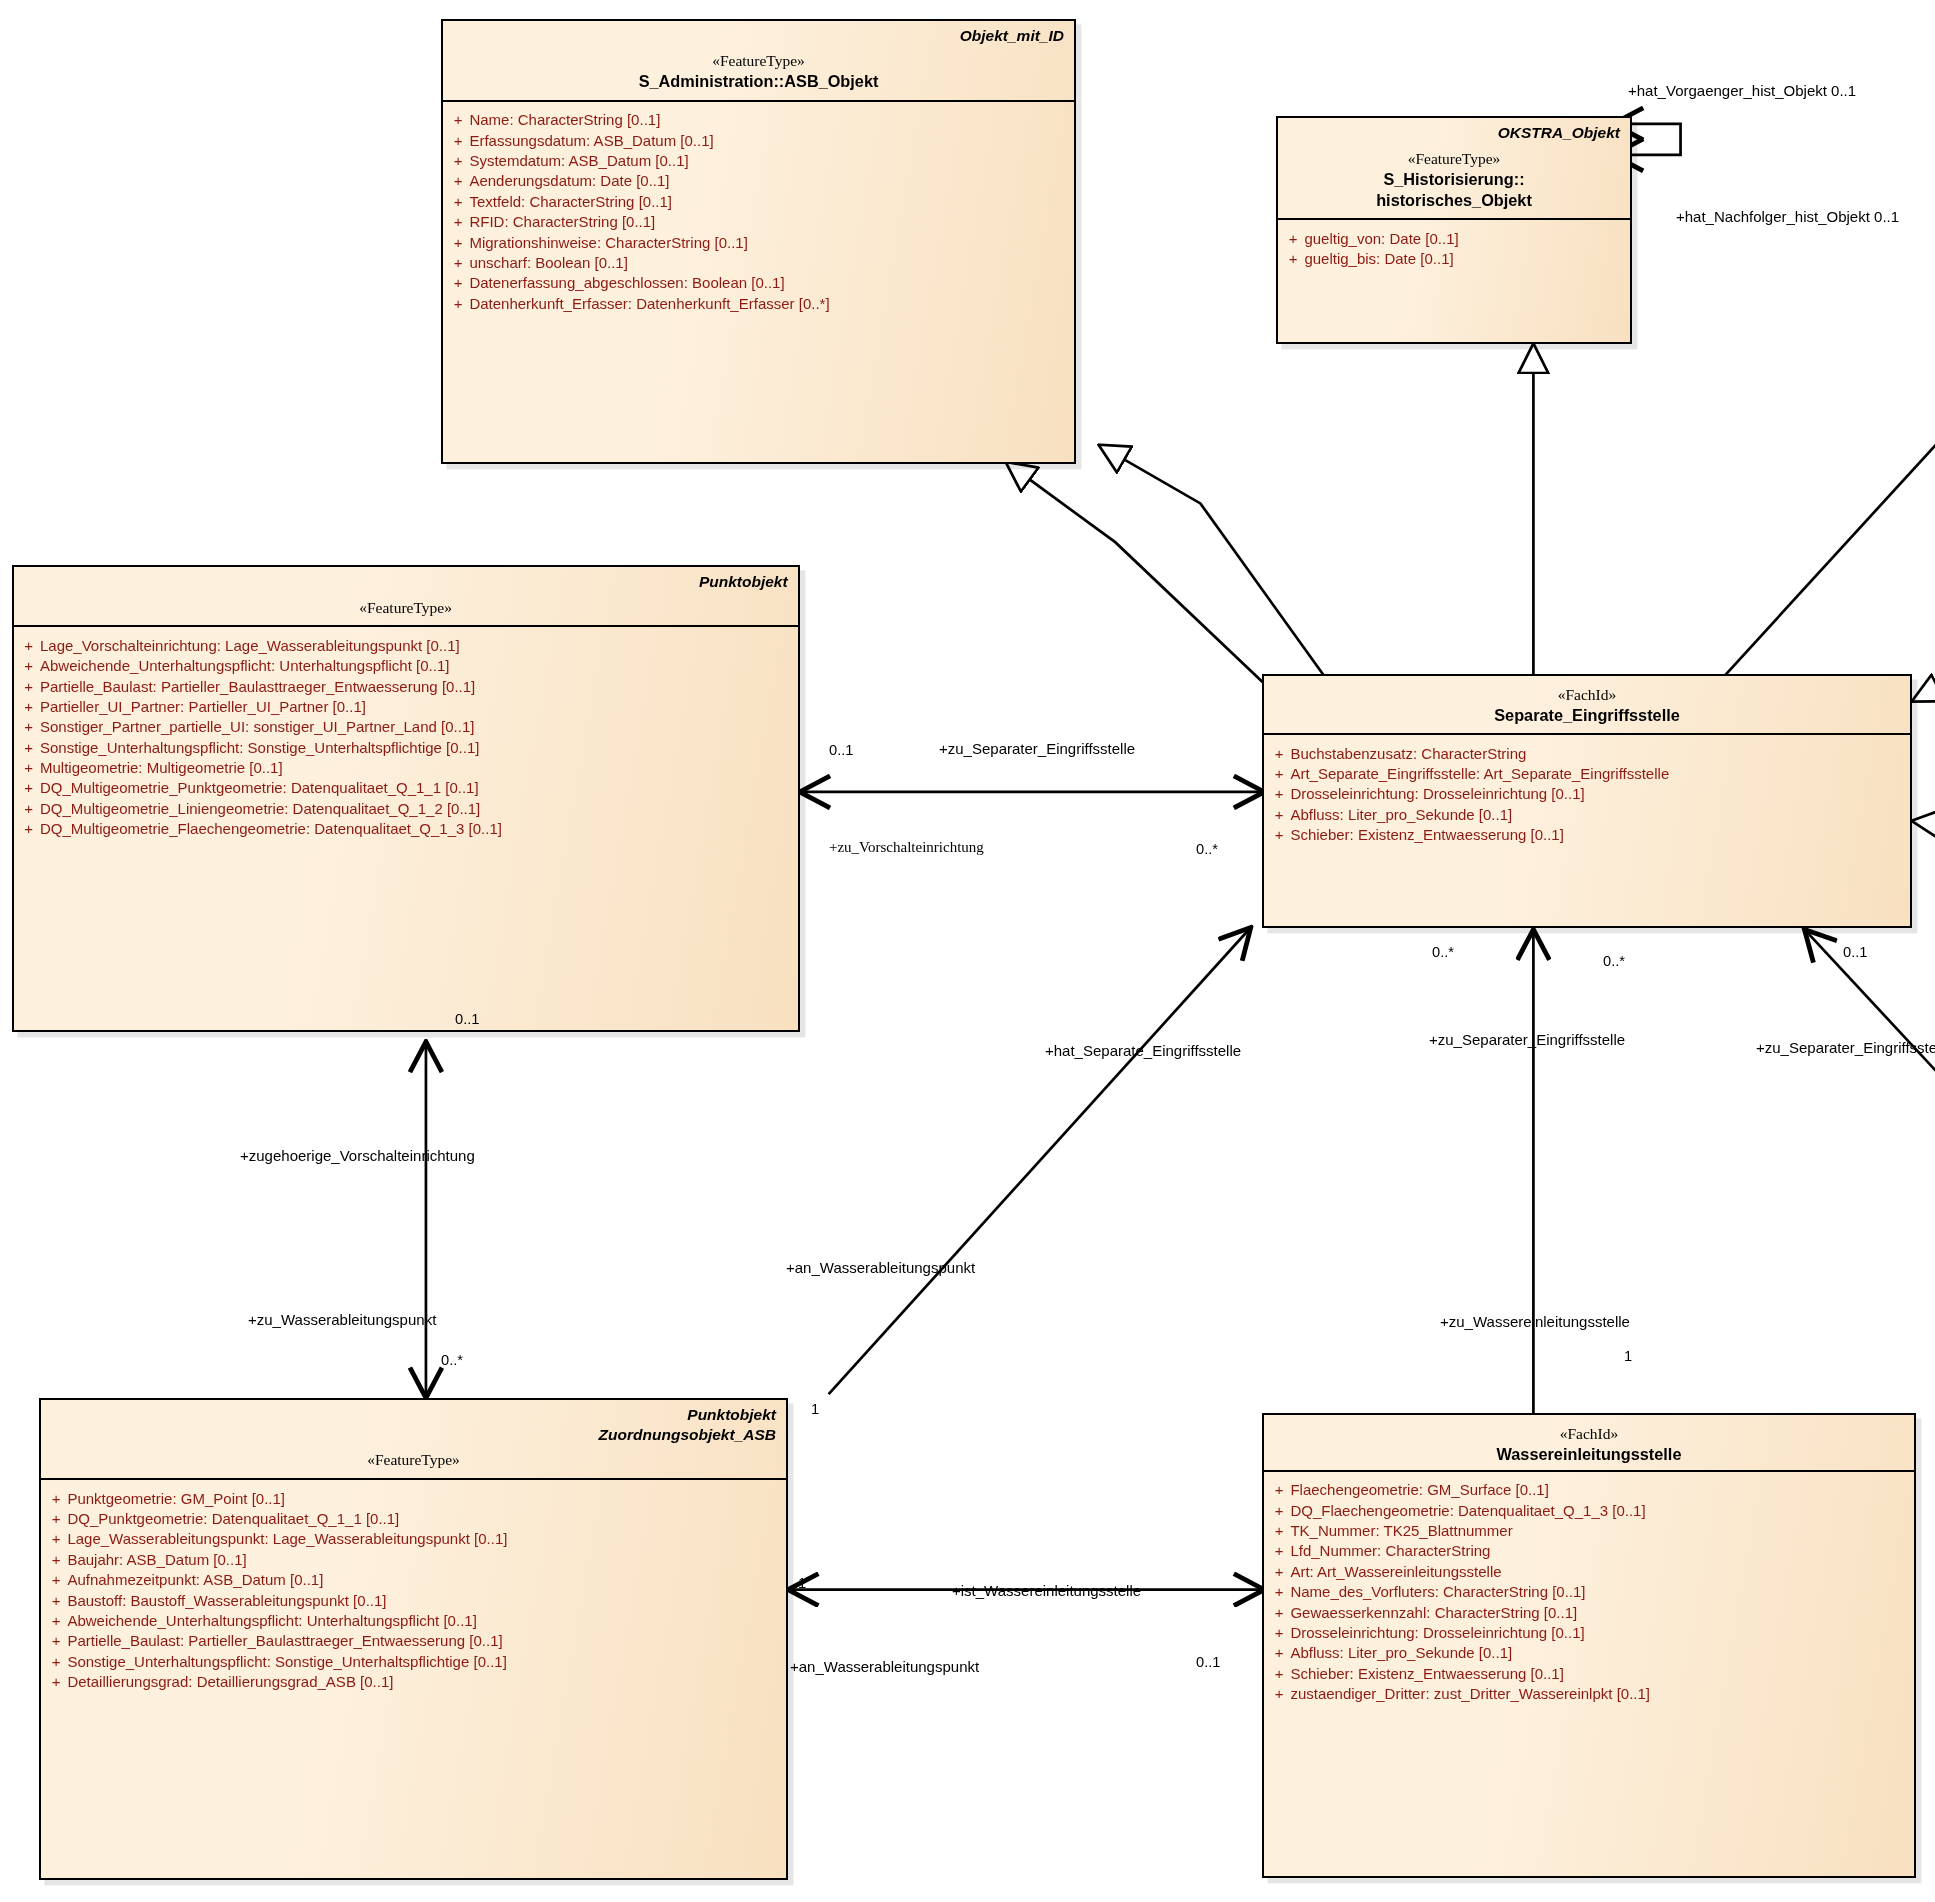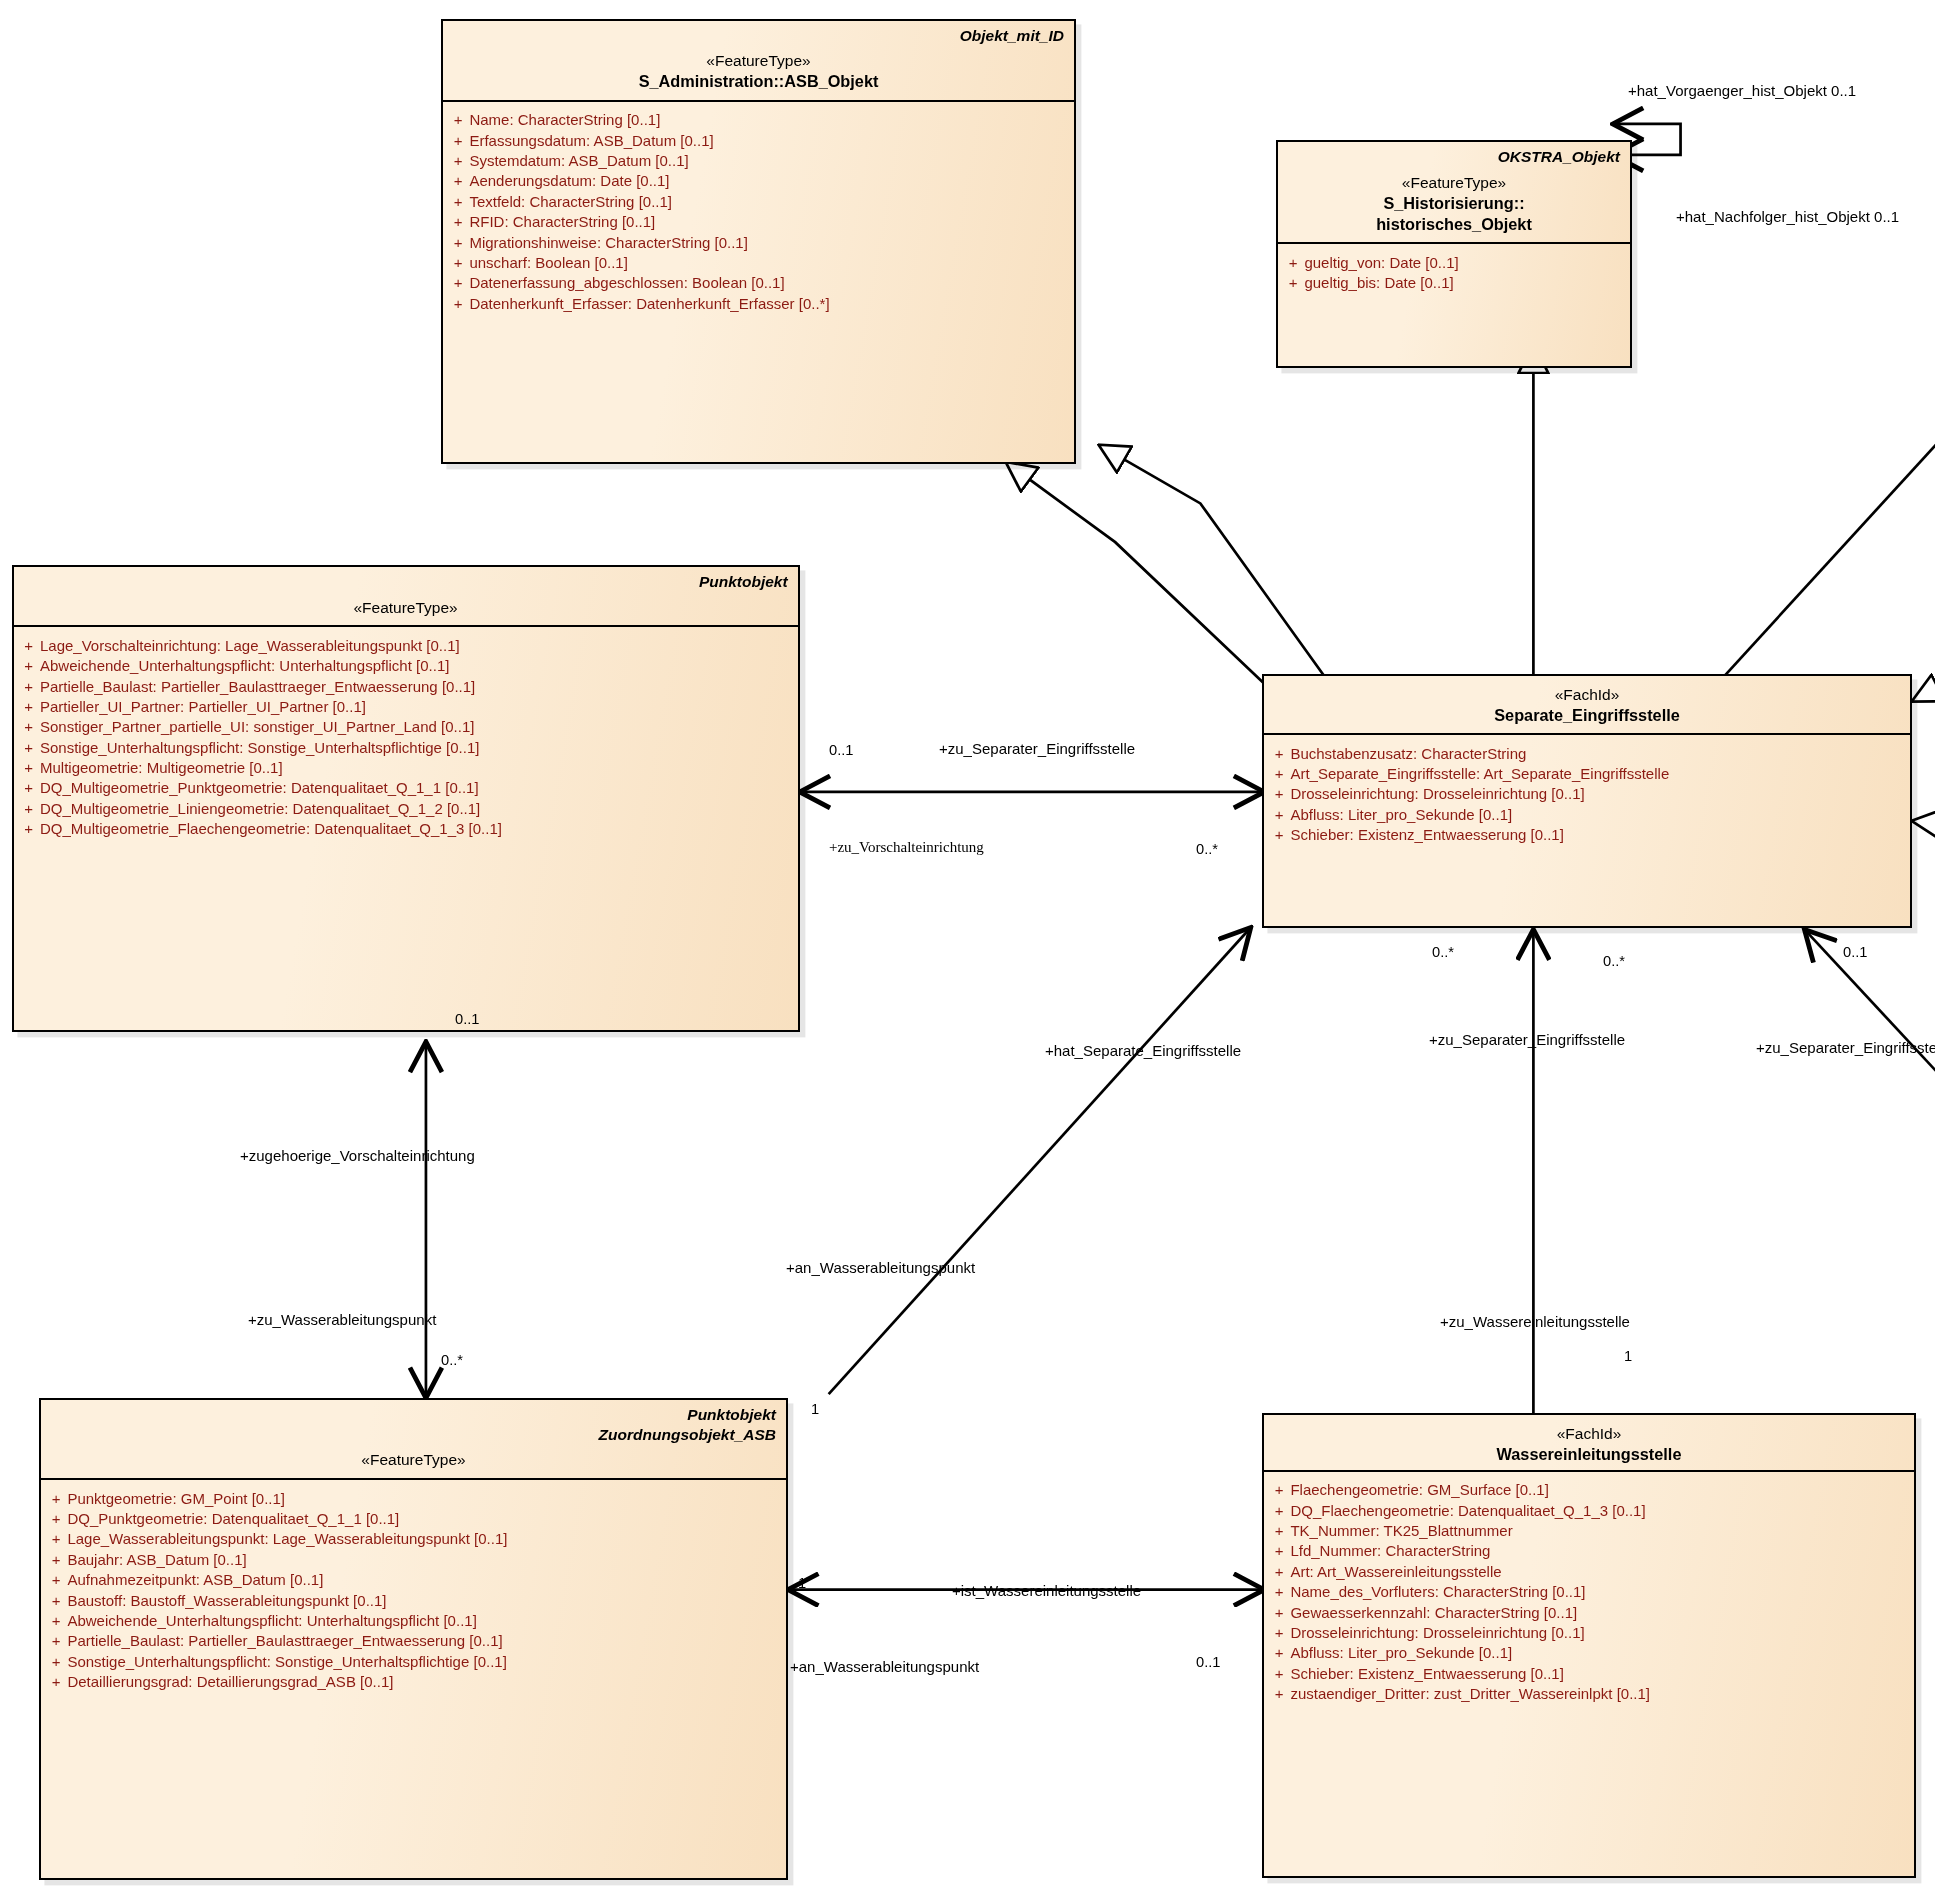--- a/index.html
+++ b/index.html
@@ -50,20 +50,21 @@
     color: #000000;
     line-height: 1.28;
     white-space: nowrap;
   }
   .stereotype {
     text-align: center;
     font-size: 15.5px;
     color: #000000;
     line-height: 1.3;
     margin-top: 5.4px;
+    font-family: Liberation Serif, serif;
   }
   .cls-name {
     text-align: center;
     font-size: 16.3px;
     font-weight: bold;
     color: #000000;
     line-height: 1.28;
     white-space: nowrap;
   }
   .cls-name.abstract { }
@@ -204,21 +205,21 @@
           <span class="attr-vis">+</span>
           <span class="attr-txt">Datenerfassung_abgeschlossen: Boolean [0..1]</span>
         </div>
       <div class="attr-row">
           <span class="attr-vis">+</span>
           <span class="attr-txt">Datenherkunft_Erfasser: Datenherkunft_Erfasser [0..*]</span>
         </div>
     </div>
   </div>
 
-  <div class="uml-class has-body" style="left:1276px; top:116px; width:356px; height:228px;margin-top:24px;">
+  <div class="uml-class has-body" style="left:1276px; top:116px; width:356px; height:228px;">
     <div class="uml-head">
       <div class="constraint-line">OKSTRA_Objekt</div>
       <div class="stereotype">«FeatureType»</div>
       <div class="cls-name abstract" style="white-space:pre-line;">S_Historisierung::
 historisches_Objekt</div>
     </div>
     <div class="uml-body">
       <div class="attr-row">
           <span class="attr-vis">+</span>
           <span class="attr-txt">gueltig_von: Date [0..1]</span>

